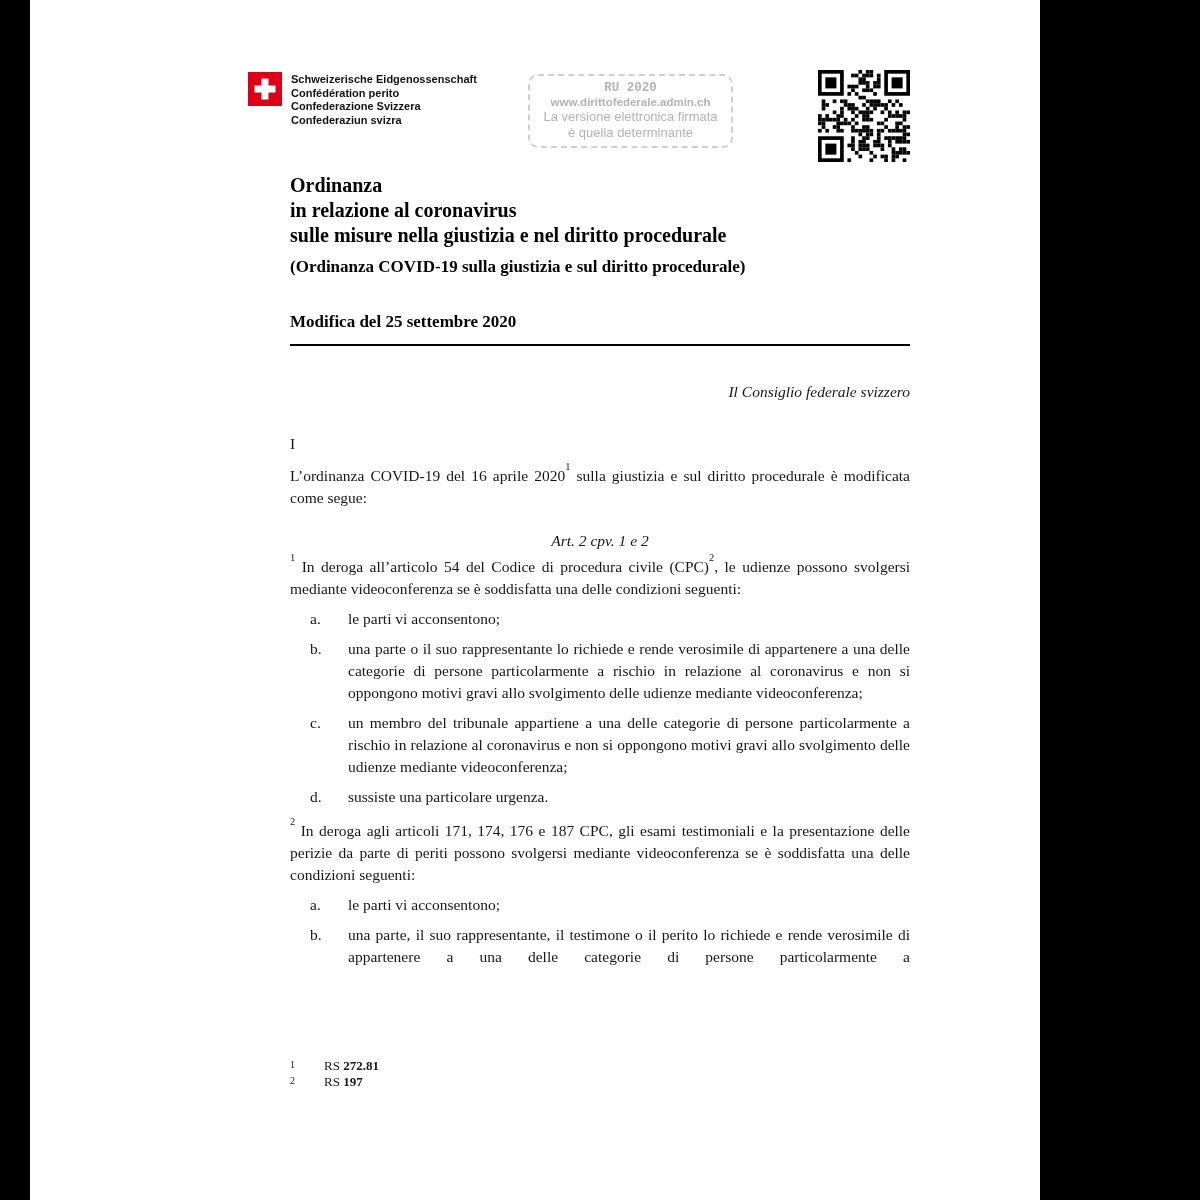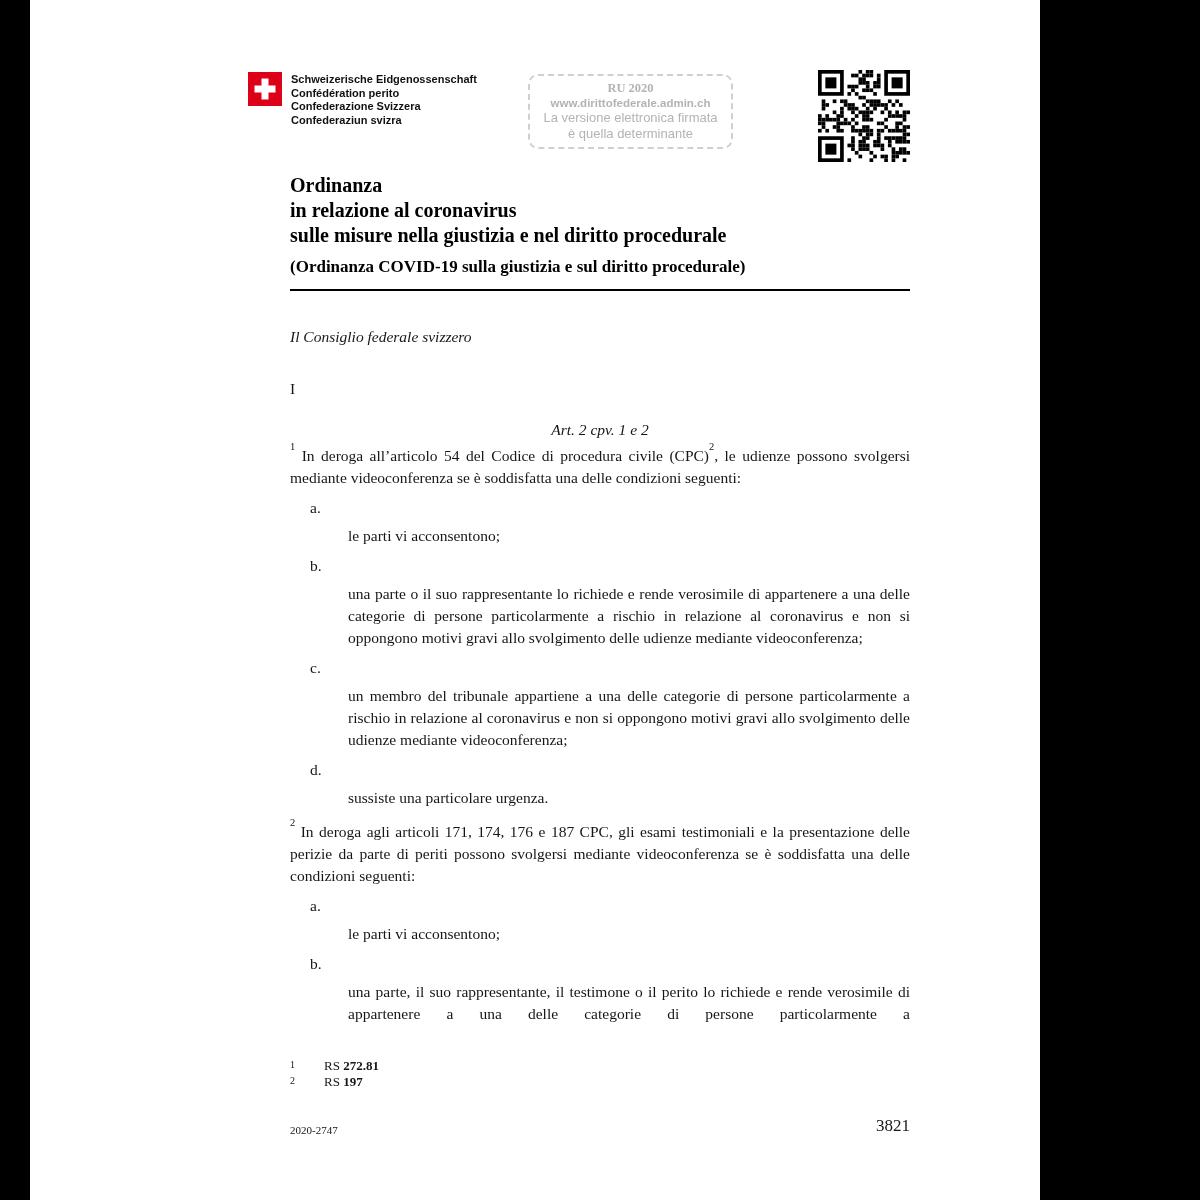--- a/index.html
+++ b/index.html
@@ -6,43 +6,43 @@
   html,body { width:1200px; height:1200px; }
   body { background:#000; font-family:"Liberation Serif", serif; color:#161616; }
   .canvas { position:relative; width:1040px; height:1200px; background:#000; overflow:hidden; }
   .page { position:absolute; left:30px; top:0; width:1140px; height:1200px; background:#ffffff; }
 
   
   .logo { position:absolute; left:218px; top:72px; display:flex; align-items:flex-start; }
   .logo svg { display:block; }
   .logo-text { margin-left:9px; font-family:"Liberation Sans", sans-serif; font-size:11px; font-weight:700; line-height:13.5px; color:#111; padding-top:1px; }
   .stamp { position:absolute; left:498px; top:74px; width:205px; border:2px dashed #cfcfcf; border-radius:10px; padding:5px 8px 6px; text-align:center; color:#b3b3b3; }
-  .stamp-l1 { font-size:12.5px; font-weight:700; font-family:Liberation Serif, serif; }
+  .stamp-l1 { font-size:12.5px; font-weight:700; font-family:Liberation Mono, monospace; }
   .stamp-l2 { font-size:11.5px; font-weight:700; font-family:"Liberation Sans", sans-serif; margin-top:1px; }
   .stamp-l3, .stamp-l4 { font-size:13px; font-family:"Liberation Sans", sans-serif; margin-top:1px; }
   .qr { position:absolute; left:788px; top:70px; width:92px; height:92px; background:#fff; }
 
   
   .content { position:absolute; left:260px; top:0; width:620px; }
   .h1 { margin-top:173px; font-size:20px; font-weight:700; line-height:25px; color:#000; }
   .subtitle { margin-top:9px; font-size:17px; font-weight:700; color:#000; }
   .modifica { margin-top:35px; font-size:17px; font-weight:700; color:#000; }
   .rule { margin-top:12px; border-top:2px solid #000; width:100%; height:0; }
-  .preamble { margin-top:35px; font-style:italic; font-size:15.5px; line-height:22px; }
+  .preamble { margin-top:35px; font-style:italic; font-size:15.5px; line-height:22px;text-align:right; }
   .ordina { margin-top:5px; }
   .section-num { margin-top:32px; font-size:15.5px; }
   p.body { font-size:15.5px; line-height:22px; text-align:justify; }
   .intro { margin-top:12px; }
   .art-heading { margin-top:23px; font-style:italic; font-size:15.5px;text-align:center; }
   .p1 { margin-top:6px; }
   .p2 { margin-top:12px; }
   sup.s { font-size:10.5px; position:relative; top:-5px; line-height:0; }
   .li { display:flex; margin-left:20px; margin-top:8px; font-size:15.5px; line-height:22px; }
   .li-letter { width:38px; flex:none; }
-  .li-text { flex:1; text-align:justify;margin-top:28px; }
+  .li-text { flex:1; text-align:justify; }
   .just-all { text-align-last:justify; }
 
   
   .footnotes { position:absolute; left:260px; top:1058px; width:620px; font-size:13px; line-height:16px; }
   .fn { display:flex; align-items:flex-start; }
   .fn-num { width:34px; flex:none; font-size:10px; position:relative; top:-1px; }
   .fn-text b { font-weight:700; }
   .page-footer { position:absolute; left:260px; top:1116px; width:620px; display:flex; justify-content:space-between; align-items:flex-end; }
   .footer-left { font-size:11px; }
   .footer-page { font-size:17px; }
@@ -288,28 +288,30 @@
       </svg>
 
     <div class="content">
       <div class="h1">
         <div>Ordinanza</div>
         <div>in relazione al coronavirus</div>
         <div>sulle misure nella giustizia e nel diritto procedurale</div>
       </div>
       <div class="subtitle">(Ordinanza COVID-19 sulla giustizia e sul diritto procedurale)</div>
 
+      <div class="modifica">Modifica del 25 settembre 2020</div>
       <div class="rule"></div>
 
       <div class="preamble">
         <div>Il Consiglio federale svizzero</div>
       </div>
 
       <div class="section-num">I</div>
 
+      <p class="body intro"><span>L’ordinanza COVID-19 del 16 aprile 2020</span><sup class="s">1</sup><span> sulla giustizia e sul diritto procedurale è modificata come segue:</span></p>
 
       <div class="art-heading">Art. 2 cpv. 1 e 2</div>
 
       <p class="body p1"><sup class="s">1</sup> <span>In deroga all’articolo 54 del Codice di procedura civile (CPC)</span><sup class="s">2</sup><span>, le udienze possono svolgersi mediante videoconferenza se è soddisfatta una delle condizioni seguenti:</span></p>
 
       <div class="li">
         <span class="li-letter">a.</span>
         <span class="li-text">le parti vi acconsentono;</span>
       </div>
       <div class="li">
@@ -341,19 +343,15 @@
       <div class="fn">
         <span class="fn-num">1</span>
         <span class="fn-text"><span>RS </span><b>272.81</b></span>
       </div>
       <div class="fn">
         <span class="fn-num">2</span>
         <span class="fn-text"><span>RS </span><b>197</b></span>
       </div>
     </div>
 
-    <div class="page-footer">
-      <span class="footer-left">2020-2747</span>
-      <span class="footer-page">3821</span>
-    </div>
 
   </div>
 </div>
 
 </body></html>

